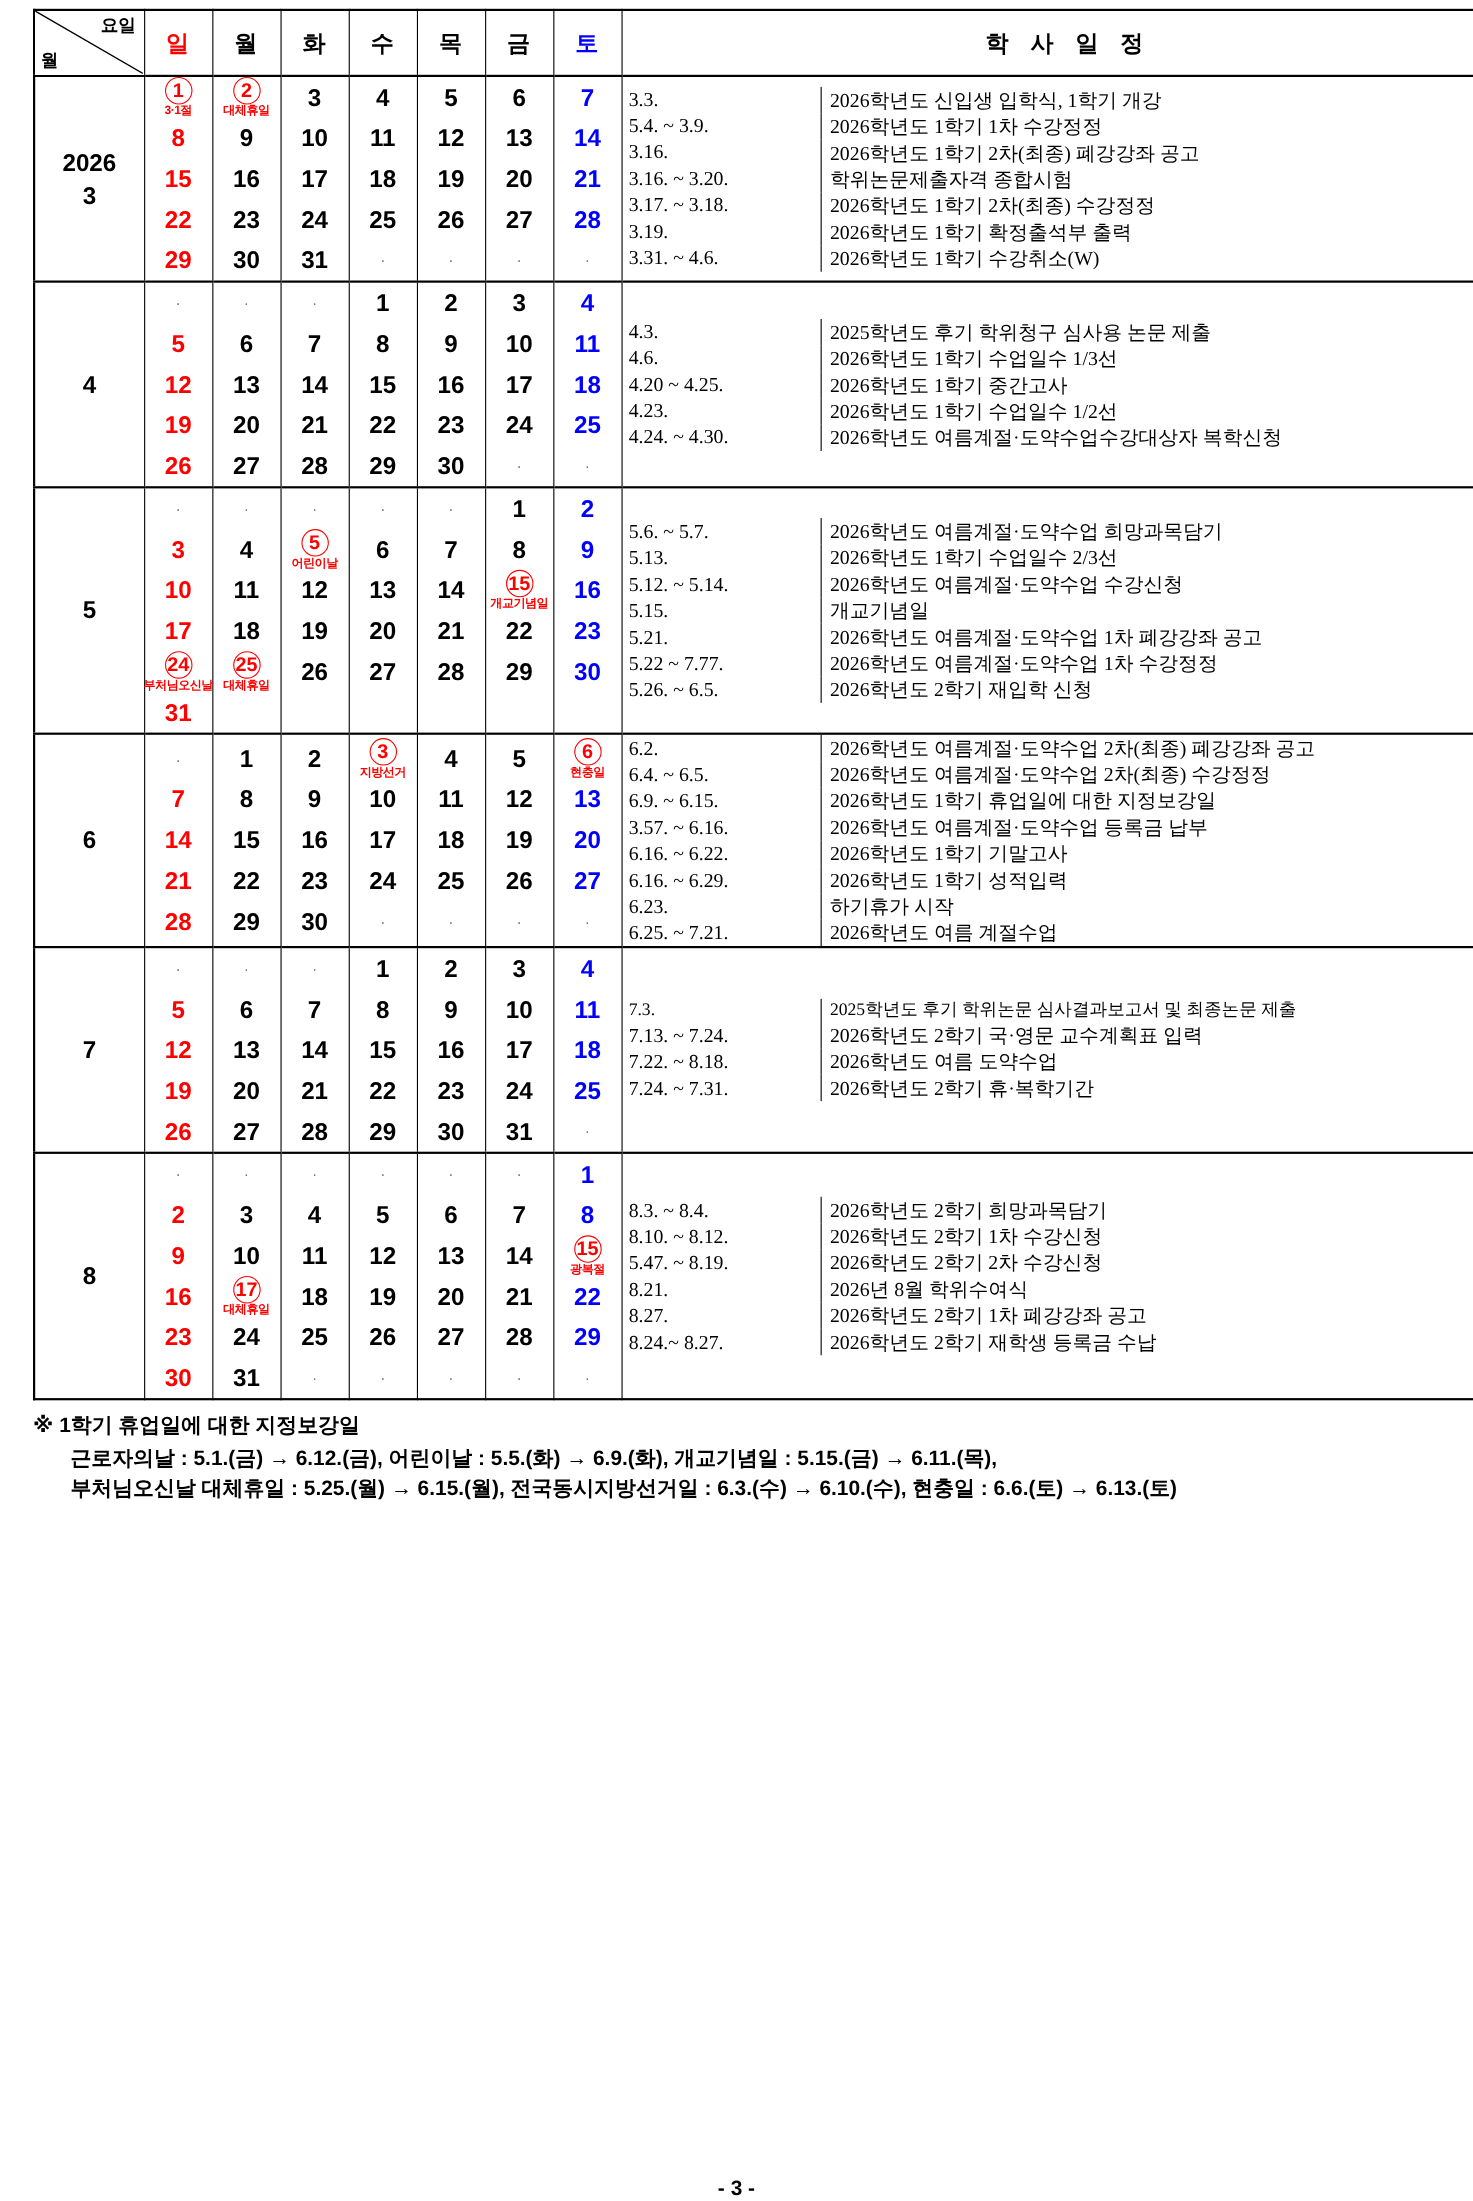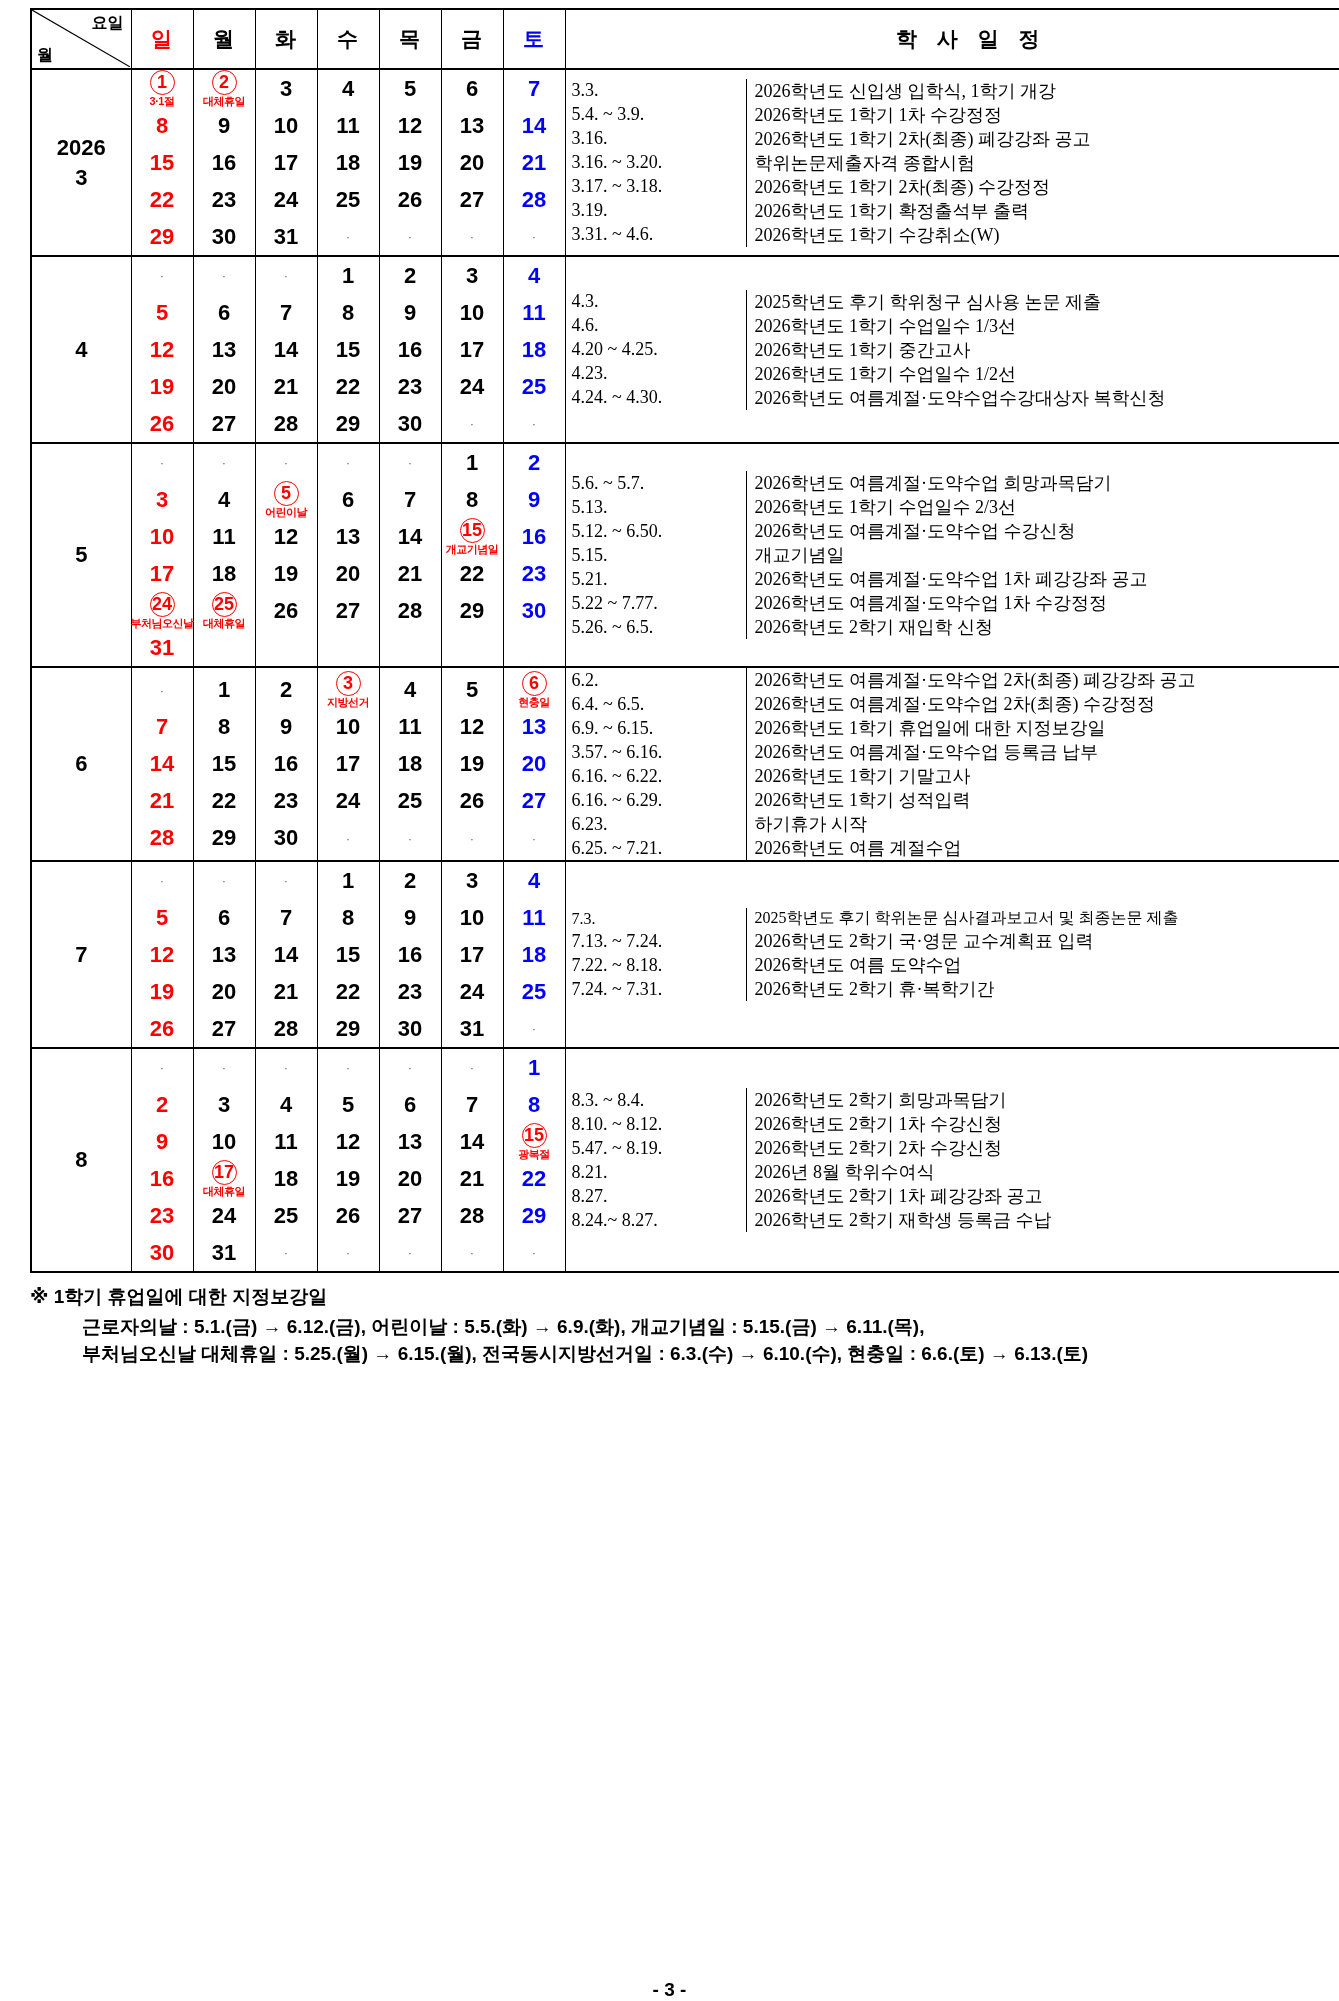--- a/index.html
+++ b/index.html
@@ -202,21 +202,21 @@
 
   
   .footnote {
     margin-top: 10px;
     font-size: 19px;
     font-weight: bold;
     line-height: 1.45;
     font-family: "Liberation Sans", "DejaVu Sans", sans-serif;
   }
   .footnote .fn-head { margin-bottom: 2px; }
-  .footnote .fn-line { margin-left: 52px; }
+  .footnote .fn-line { margin-left: 34px; }
 
   .page-num {
     position: absolute;
     bottom: 8px;
     left: 0;
     width: 1339px;
     text-align: center;
     font-size: 19px;
     font-weight: bold;
   }
@@ -554,21 +554,21 @@
               <tbody>
                 <tr>
                   <td class="d">5.6. ~ 5.7.</td>
                   <td class="t">2026학년도  여름계절·도약수업  희망과목담기</td>
                 </tr>
                 <tr>
                   <td class="d">5.13.</td>
                   <td class="t">2026학년도  1학기  수업일수  2/3선</td>
                 </tr>
                 <tr>
-                  <td class="d">5.12. ~ 6.50.</td>
+                  <td class="d">5.12. ~ 5.14.</td>
                   <td class="t">2026학년도  여름계절·도약수업  수강신청</td>
                 </tr>
                 <tr>
                   <td class="d">5.15.</td>
                   <td class="t">개교기념일</td>
                 </tr>
                 <tr>
                   <td class="d">5.21.</td>
                   <td class="t">2026학년도  여름계절·도약수업  1차  폐강강좌  공고</td>
                 </tr>

